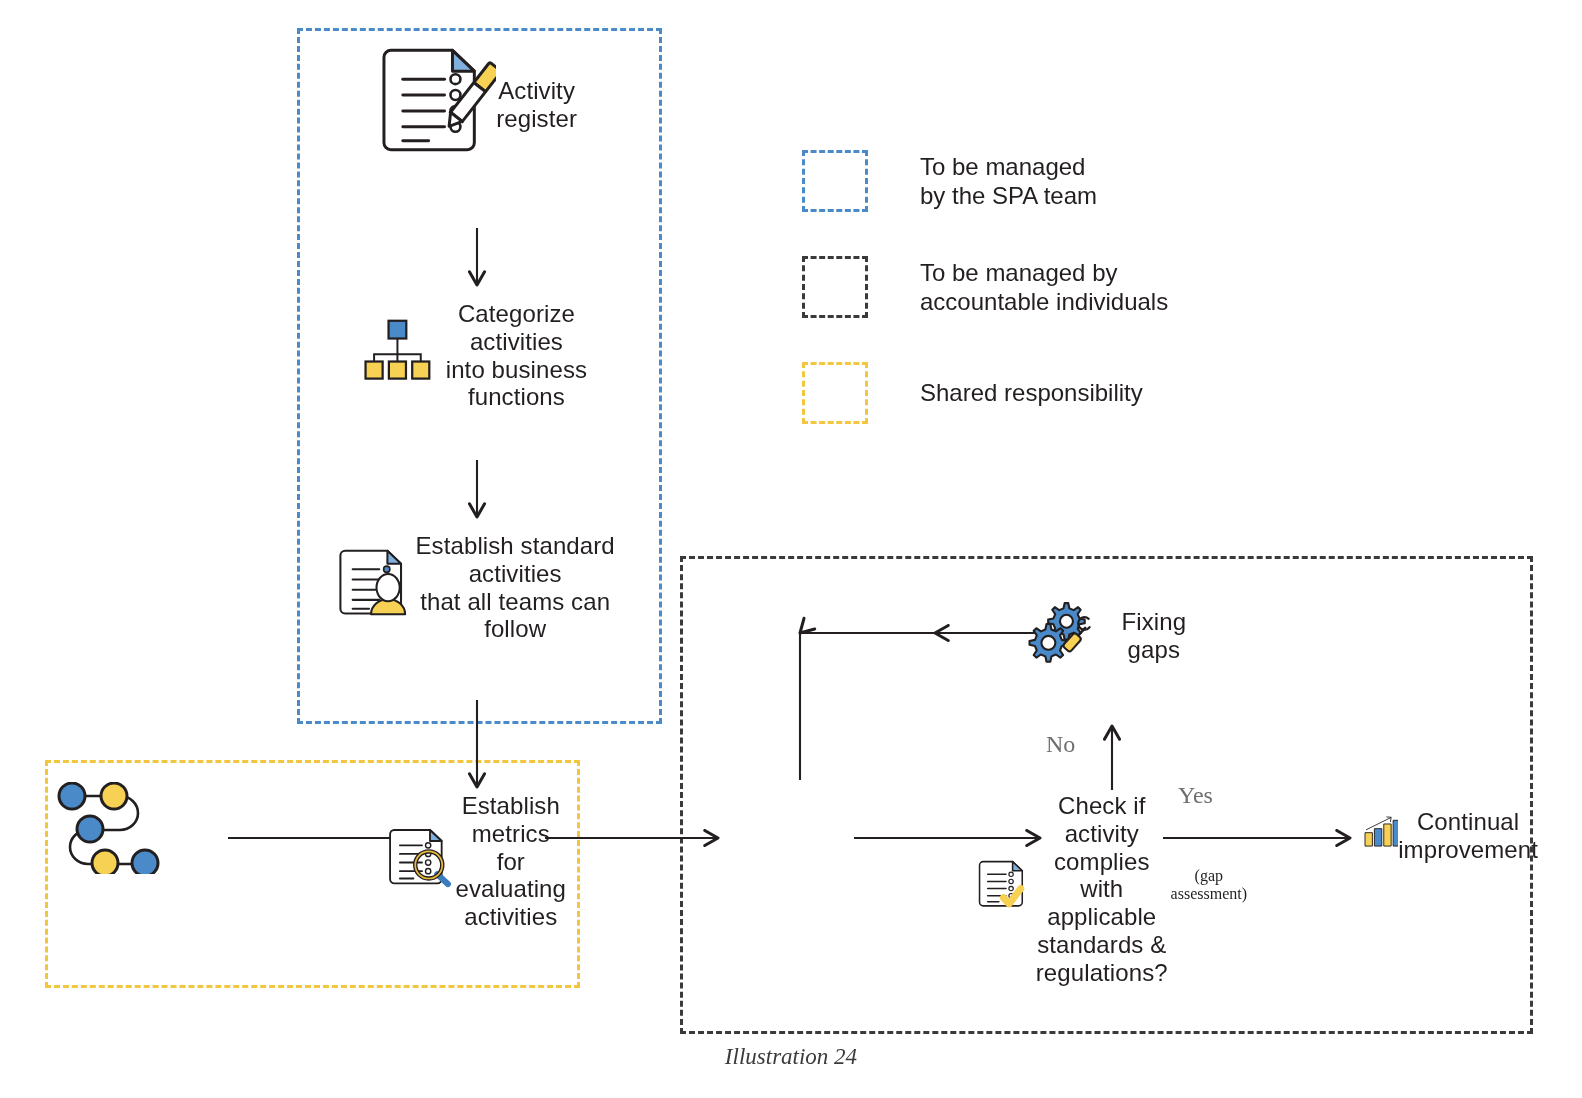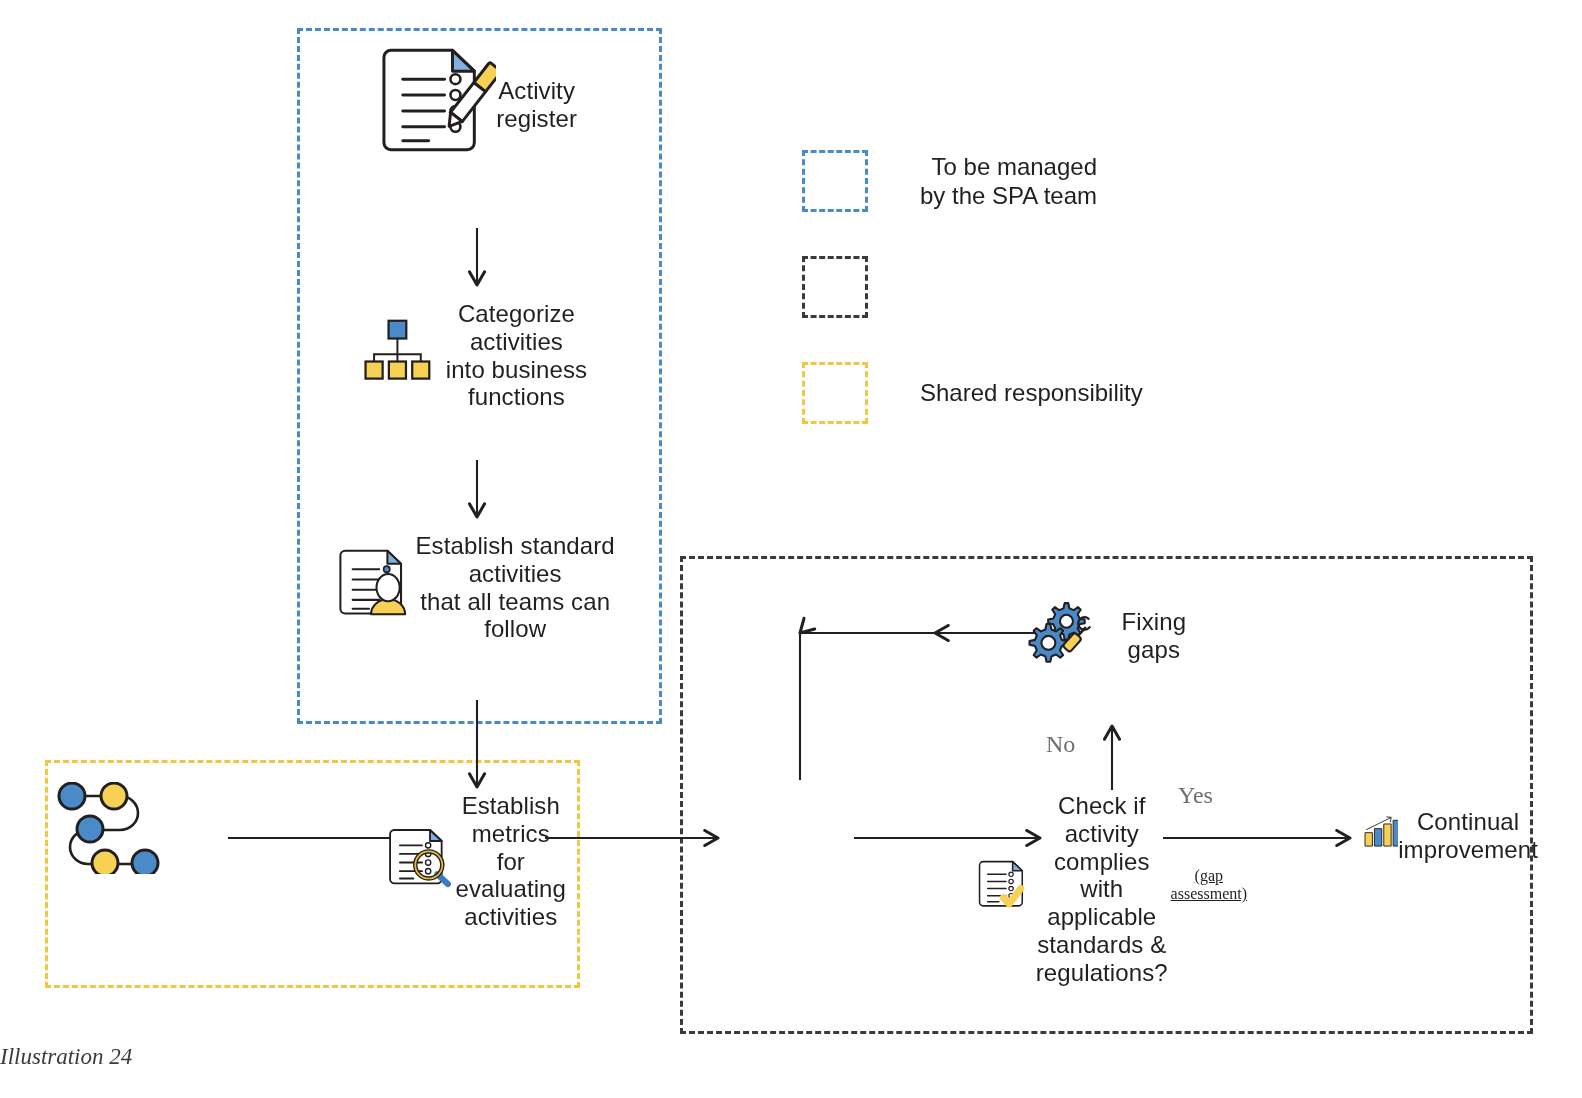--- a/index.html
+++ b/index.html
@@ -8,34 +8,34 @@
 
   .box{position:absolute;box-sizing:border-box;background:transparent;}
   .box-blue{border:3px dashed #4a8ac9;}
   .box-black{border:3px dashed #3a3a3a;}
   .box-yellow{border:3px dashed #f3c63f;}
 
   .node{position:absolute;display:flex;flex-direction:row;align-items:center;}
   .node .art{display:block;}
   .cap{margin-top:10px;text-align:center;font-size:24px;line-height:1.16;color:#231f20;white-space:pre-line;letter-spacing:.1px;}
   .subcap{margin-top:2px;text-align:center;font-size:16px;line-height:1.15;color:#231f20;
-          font-family:"Liberation Serif",serif;text-decoration:underline;}
+          font-family:"Liberation Serif",serif;}
 
   .legend{position:absolute;left:802px;top:150px;width:420px;}
-  .legend-row{display:flex;align-items:center;margin-bottom:44px;text-align:right;}
+  .legend-row{display:flex;align-items:center;margin-bottom:44px;}
   .swatch{width:66px;height:62px;box-sizing:border-box;flex:0 0 auto;}
   .sw-blue{border:3px dashed #4a8ac9;}
   .sw-black{border:3px dashed #3a3a3a;}
   .sw-yellow{border:3px dashed #f3c63f;}
   .legend-text{margin-left:52px;font-size:24px;line-height:1.22;white-space:pre-line;color:#231f20;}
 
   .edge{position:absolute;}
   .branchlabel{position:absolute;font-family:"Liberation Serif",serif;font-size:24px;color:#6f6f6f;}
 
-  .caption{position:absolute;left:0;top:1044px;width:1582px;
+  .caption{position:absolute;left:0;top:1044px;width:1582px;text-align:center;
            font-family:"Liberation Serif",serif;font-style:italic;font-size:23px;color:#3b3b3b;}
 </style>
 </head>
 <body>
 
 <div id="stage">
 
   <div class="box box-blue" style="left:297px;top:28px;width:365px;height:696px;"></div>
   <div class="box box-black" style="left:680px;top:556px;width:853px;height:478px;"></div>
   <div class="box box-yellow" style="left:45px;top:760px;width:535px;height:228px;"></div>
@@ -242,20 +242,22 @@
   <div class="branchlabel" style="left:1178px;top:782px;">Yes</div>
 
   <div class="legend">
     <div class="legend-row">
       <div class="swatch sw-blue"></div>
       <div class="legend-text">To be managed
 by the SPA team</div>
     </div>
     <div class="legend-row">
       <div class="swatch sw-black"></div>
+      <div class="legend-text">To be managed by
+accountable individuals</div>
     </div>
     <div class="legend-row">
       <div class="swatch sw-yellow"></div>
       <div class="legend-text">Shared responsibility</div>
     </div>
   </div>
 
   <div class="caption">Illustration 24</div>
 
 </div>

